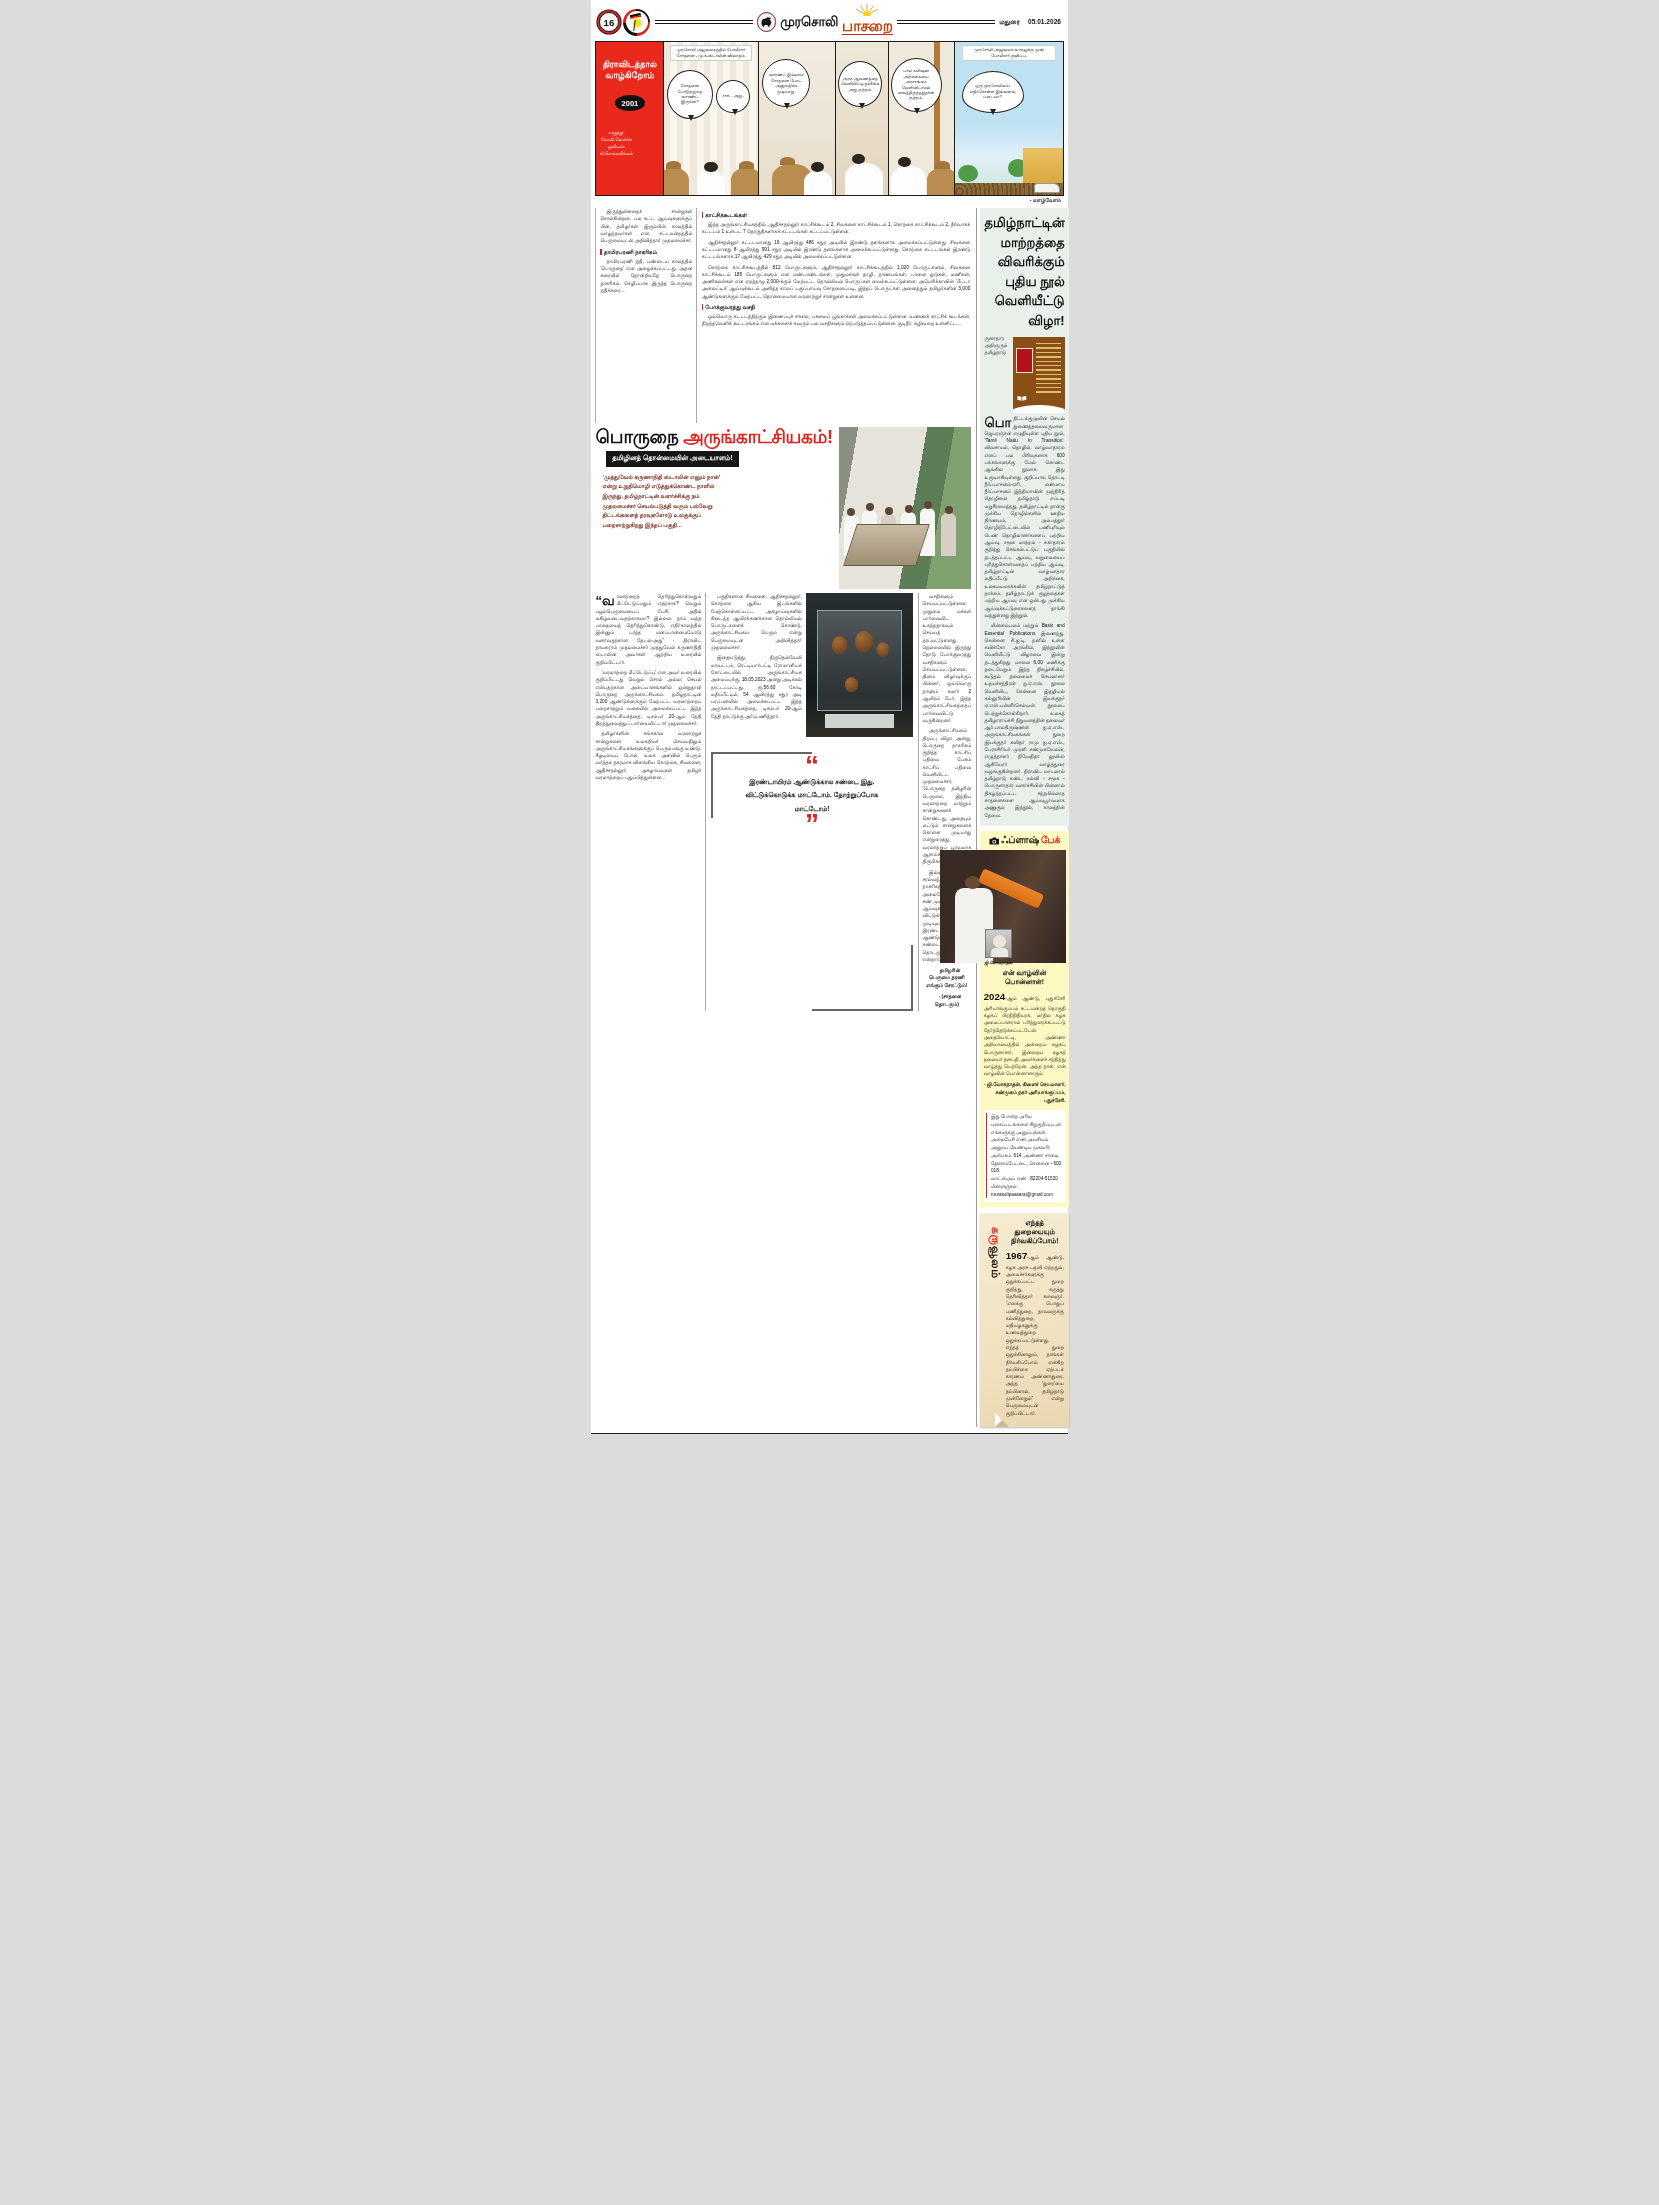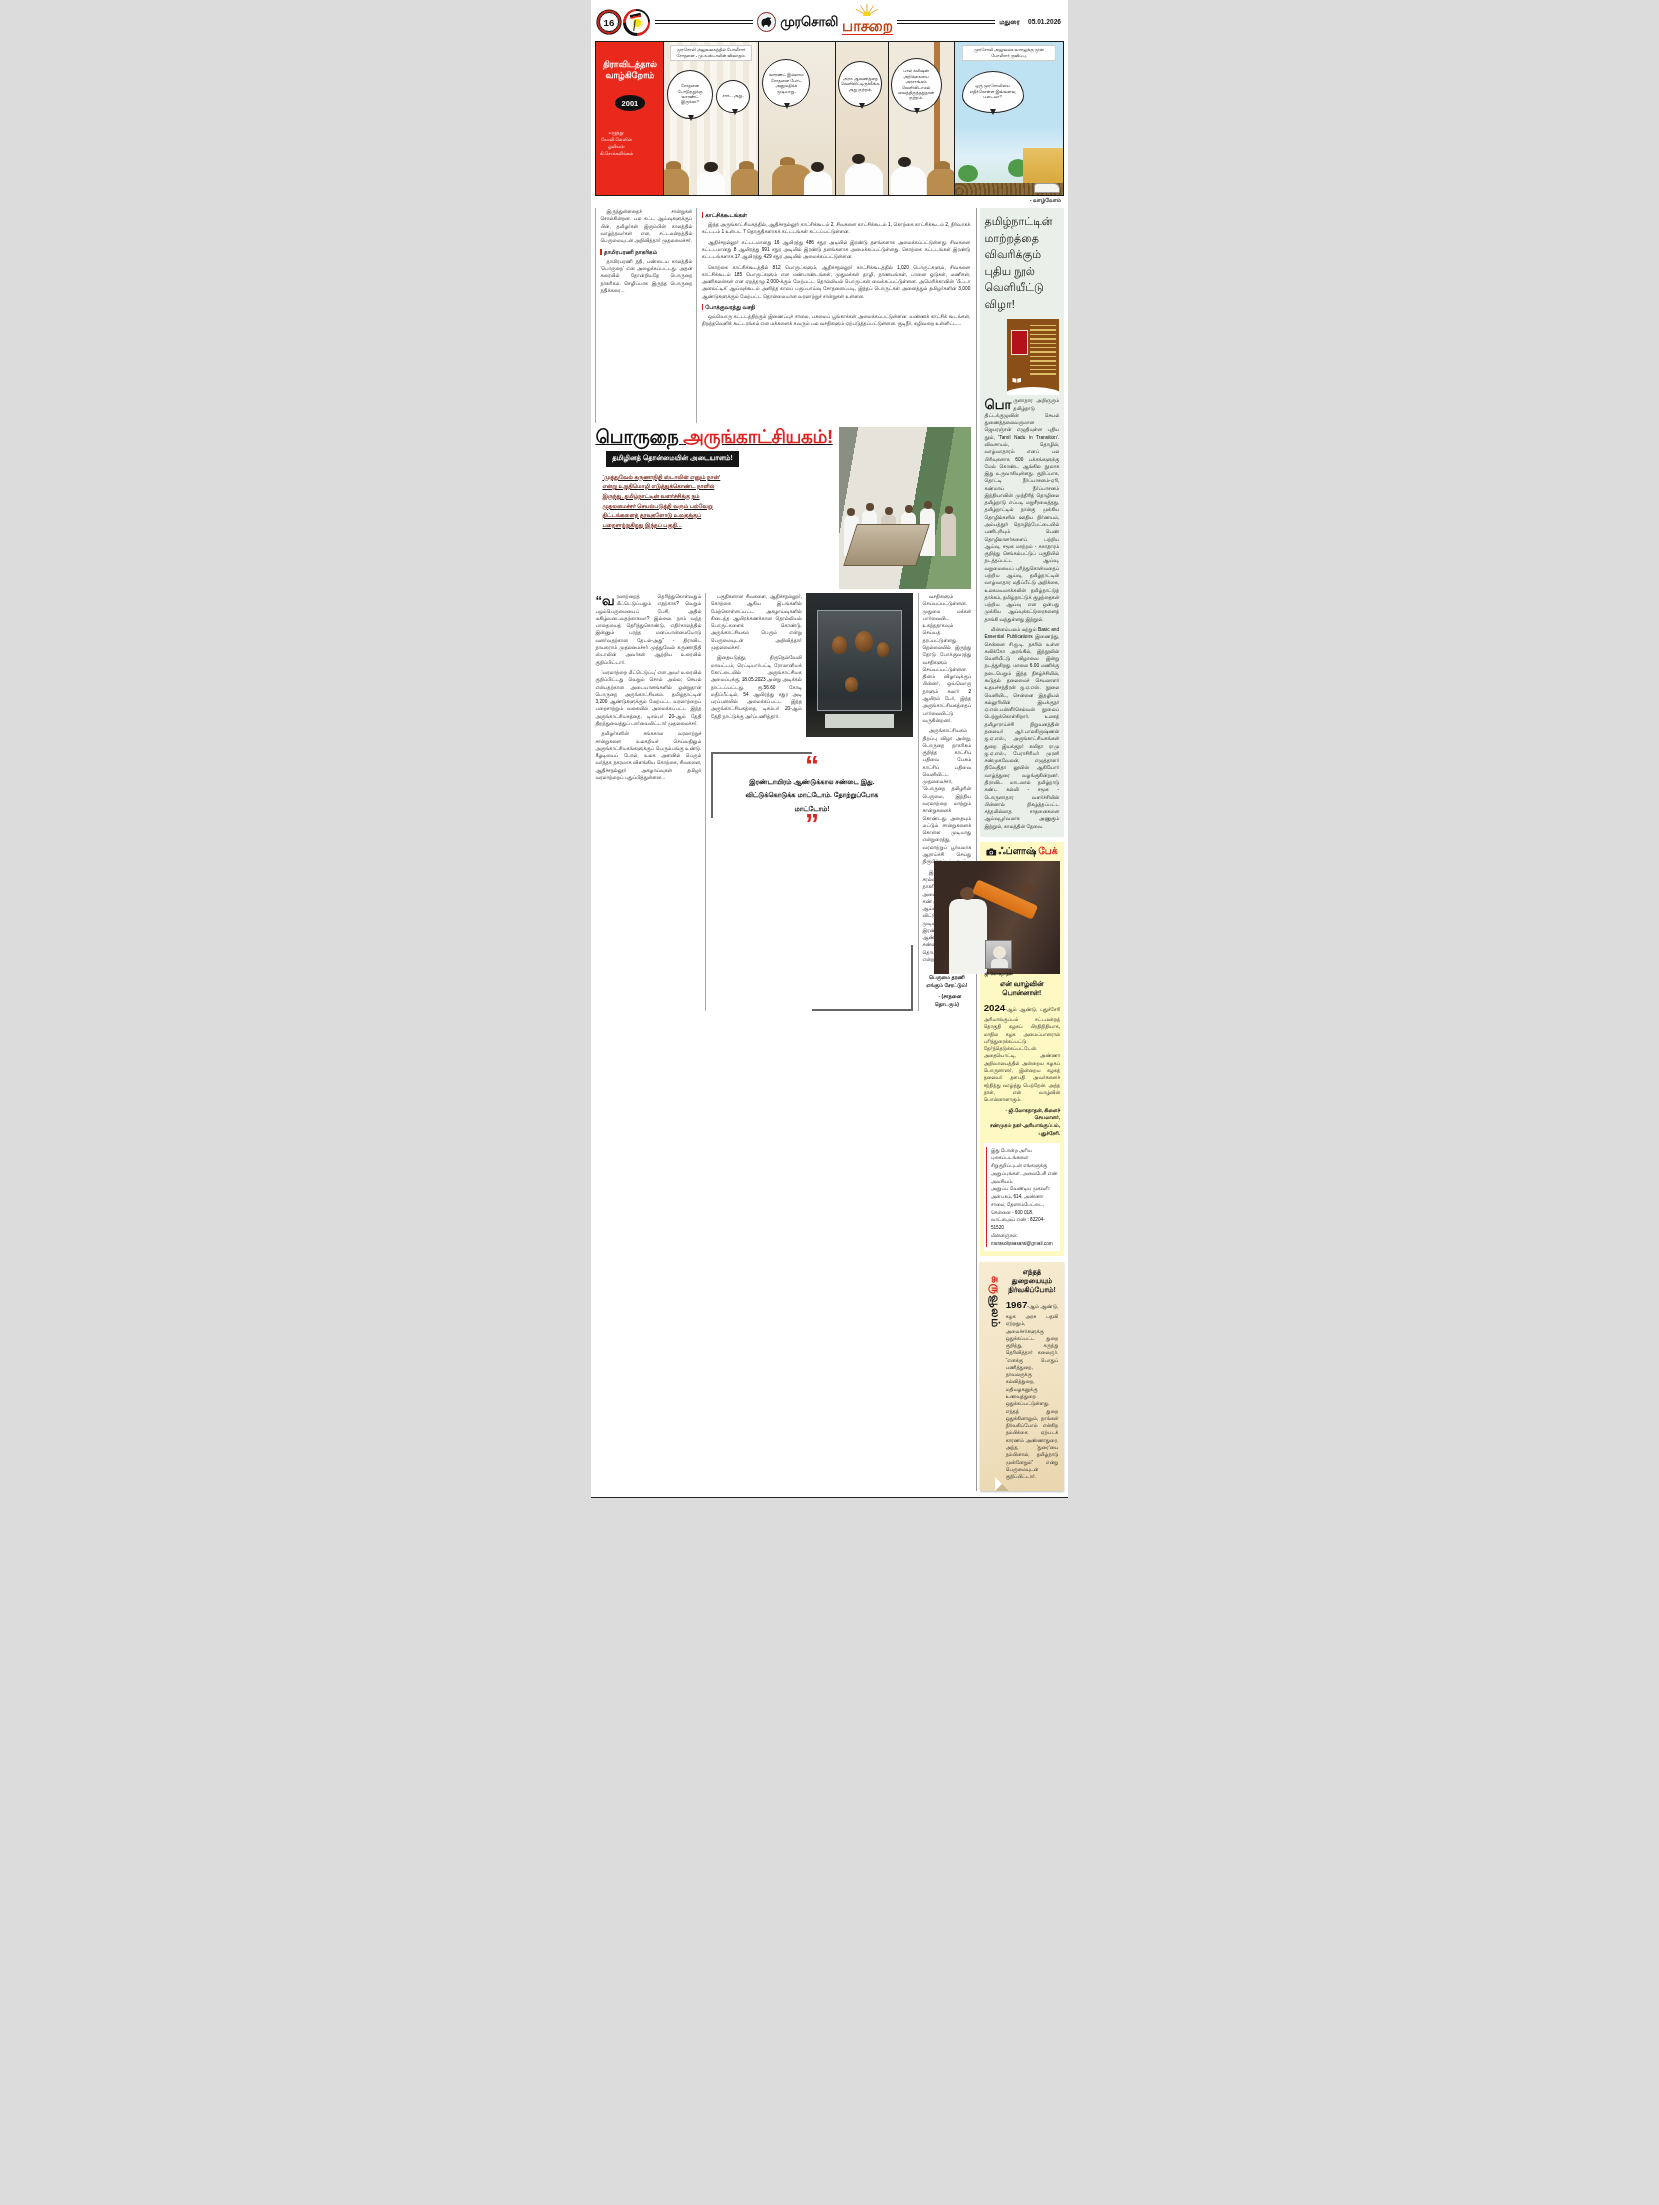--- a/index.html
+++ b/index.html
@@ -69,21 +69,21 @@
   .stage-top i { position:absolute; bottom:0; width:7px; height:15px; background:#f4f1ea; border-radius:2.6px 2.6px 0 0; }
   .stage-bot { flex:1; background:linear-gradient(#0c1430 8%, #d99a2b 36%, #8a5a14 52%, #091022 70%, #caa43a 88%, #091022); }
   .fcolB { width:102px; border-left:0.4px solid #aaa; border-right:0.4px solid #aaa; padding:0 4px; }
   .fcolC { flex:1; padding-right:0.9px; }
   .np { font-size:4.8px; line-height:1.52; text-align:justify; }
   .np p { margin-bottom:3.1px; text-indent:6.2px; }
   .subhead { display:flex; align-items:center; gap:2.2px; font-weight:bold; font-size:5.5px; margin:2.6px 0 1.8px; }
   .subhead i { width:1.3px; height:5.7px; background:#d0231e; }
 
   
-  .band { display:flex; gap:4.4px; margin-top:3.5px; height:162px;text-decoration:underline; }
+  .band { display:flex; gap:4.4px; margin-top:3.5px; height:162px; }
   .band-left { flex:1; }
   .headline { font-size:18.5px; font-weight:bold; letter-spacing:-0.4px; line-height:1.05; white-space:nowrap; }
   .headline .hred { color:#e0231e; }
   .subtitle { display:inline-block; background:#151515; color:#fff; font-size:6.8px; font-weight:bold; padding:3.5px 6.2px; margin:4.4px 0 6.2px 10.6px; }
   .intro { width:132px; color:#7a2a1d; font-size:5.6px; font-weight:bold; line-height:1.72; margin-left:7px; }
   .museum-photo { width:132px; height:100%; background:linear-gradient(100deg,#8a8f84 0 12%, #e6e4da 12% 55%, #5c7d55 55% 72%, #7fa06f 72% 100%); position:relative; overflow:hidden; }
   .museum-photo .tbl { position:absolute; left:8%; bottom:14%; width:55%; height:26%; background:linear-gradient(#c8bba4,#9e8e72); transform:skewX(-18deg); border:0.9px solid #6c5c42; }
   .museum-photo .fig { position:absolute; bottom:20%; width:15px; height:41px; background:#f6f6f4; border-radius:6.2px 6.2px 0 0; }
   .museum-photo .fig:before { content:""; position:absolute; top:-7px; left:3.5px; width:8px; height:8px; border-radius:50%; background:#5d4632; }
   .museum-photo .fig.sari { background:#d8cfc4; }
@@ -100,21 +100,21 @@
   .pullq { grid-column:2/4; margin-top:5.3px; position:relative; padding:13.2px 11.5px 11.5px; text-align:center; }
   .pullq .frame-tl, .pullq .frame-br { position:absolute; width:101px; height:66px; border:2.2px solid #666; }
   .pullq .frame-tl { left:0; top:7px; border-right:none; border-bottom:none; }
   .pullq .frame-br { right:0; bottom:0; border-left:none; border-top:none; }
   .pullq .qmark { color:#e0231e; font-size:28px; font-weight:bold; line-height:.5; display:block; }
   .pullq .qtext { font-size:6.6px; font-weight:bold; line-height:2; display:block; padding:2.6px 13.2px; }
   .endsig { font-weight:bold; text-align:center; margin-top:3.5px; font-size:5px; }
 
   
   .book-box { background:#e9efe9; padding:5.3px 4.4px 4.4px; }
-  .book-title { text-align:left; font-weight:normal; font-size:11px; line-height:1.5; margin-bottom:4.4px; }
+  .book-title { text-align:right; font-weight:bold; font-size:13px; line-height:1.5; margin-bottom:4.4px; }
   .book-cover { float:right; width:52px; height:76px; margin:1.8px 0 2.6px 3.5px; background:#8a4f16; position:relative; overflow:hidden; }
   .book-cover .red { position:absolute; left:3.5px; top:11.5px; width:17px; height:25px; background:#b3121b; border:0.9px solid #e8e4da; }
   .book-cover .lines { position:absolute; right:3.5px; top:6.2px; width:25.6px; height:53px; background:repeating-linear-gradient(#f3d77c 0 1.3px, transparent 1.3px 4.4px); opacity:.8; }
   .book-cover .wave { position:absolute; left:-10%; bottom:-11.5px; width:120%; height:19.4px; background:#fff; border-radius:50% 50% 0 0; }
   .book-cover .bk { position:absolute; left:4.4px; bottom:11.5px; color:#fff; font-size:6.2px; }
   .dropcap { float:left; font-size:13.2px; font-weight:bold; line-height:1; padding:0.9px 1.8px 0 0; }
   .year-cap { font-size:9.7px; font-weight:bold; }
 
   .flash { background:#fef9c3; margin-top:4.4px; padding:4.4px 3.5px 5.3px; }
   .flash-logo { display:flex; justify-content:center; align-items:center; gap:1.8px; font-size:9.3px; font-weight:bold; margin-bottom:3.5px; }

